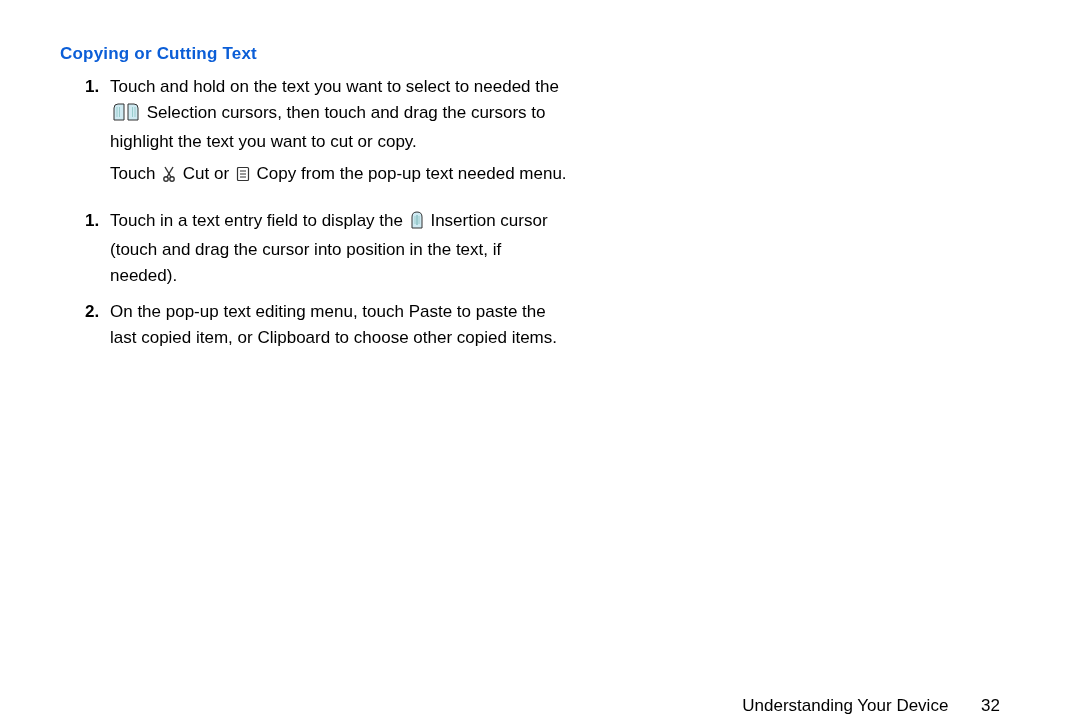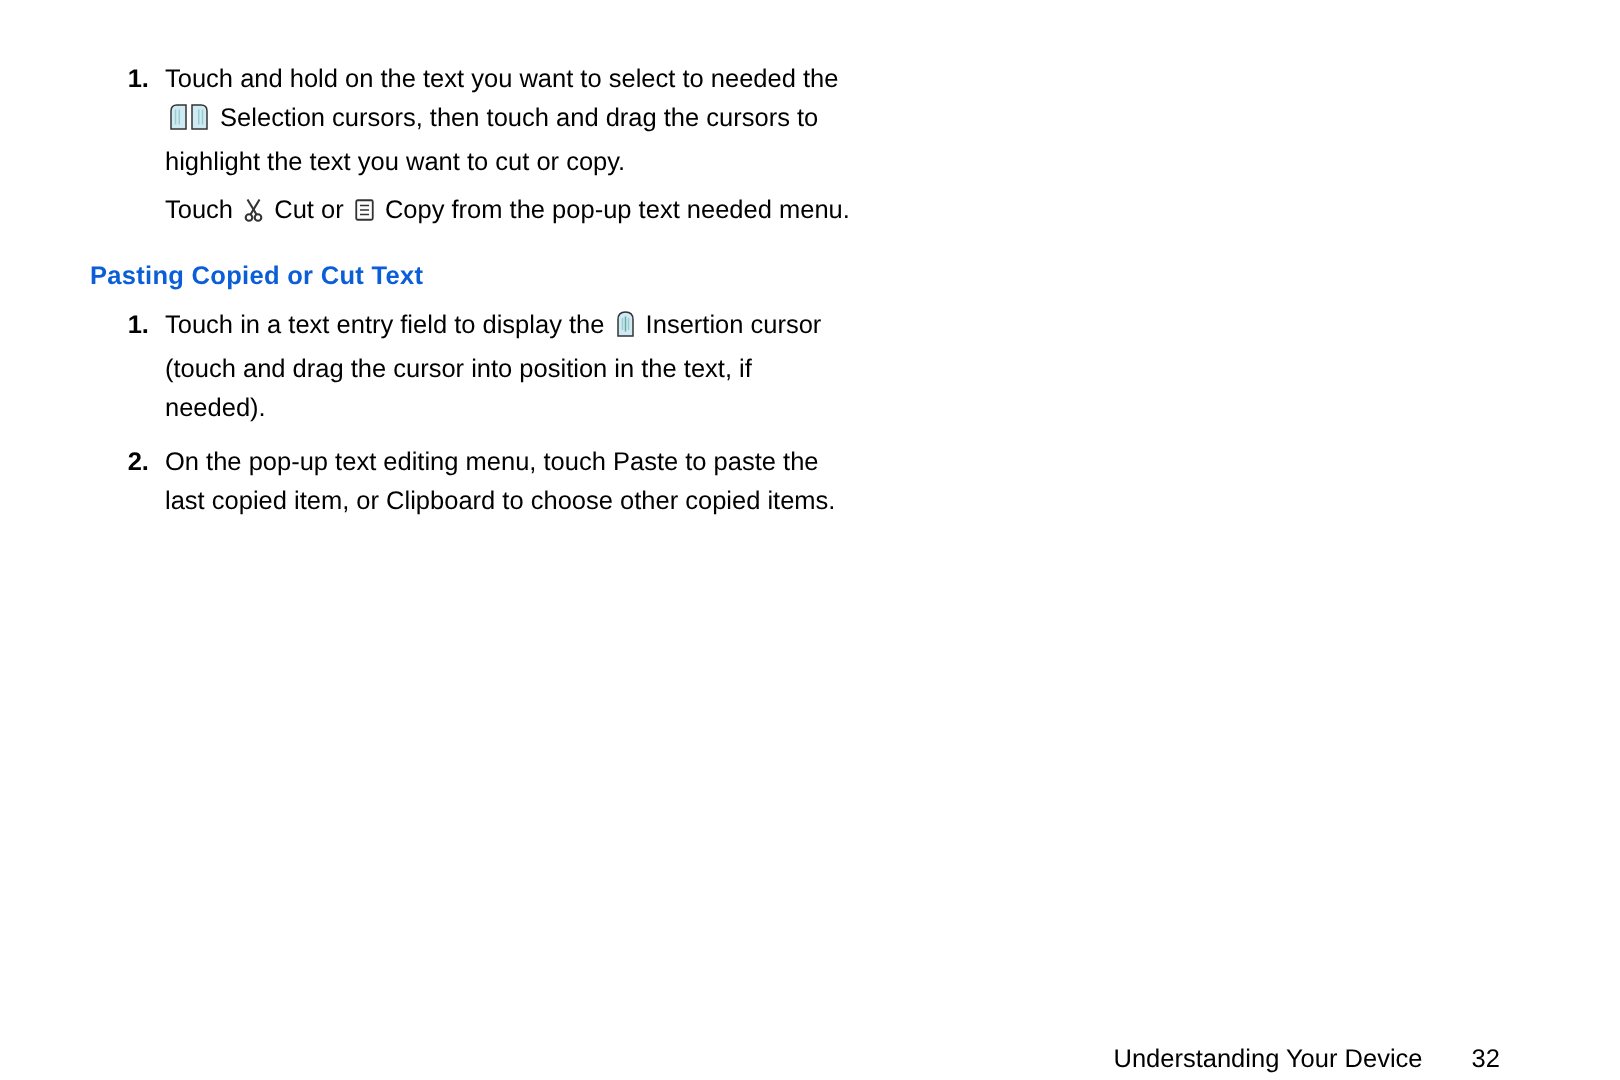--- a/index.html
+++ b/index.html
@@ -53,20 +53,21 @@
   }
   .footer .num {
     margin-left: 28px;
   }
 </style>
 </head>
 <body>
 
 <div class="content">
 
+  <h3 class="blue">Copying or Cutting Text</h3>
   <ol>
     <li>
       <span>Touch and hold on the text you want to select to needed the </span>
       <span class="icon">
         <svg width="28" height="18" viewBox="0 0 28 18">
           <g stroke="#333" stroke-width="1" fill="#cfeaf2">
             <path d="M2 17 L2 5 Q2 1 6 1 L12 1 L12 17 Z"></path>
             <path d="M16 17 L16 1 L22 1 Q26 1 26 5 L26 17 Z"></path>
           </g>
           <g stroke="#9cc" stroke-width="1">
@@ -97,21 +98,20 @@
             <line x1="4" y1="5" x2="10" y2="5" stroke="#333" stroke-width="1"></line>
             <line x1="4" y1="8" x2="10" y2="8" stroke="#333" stroke-width="1"></line>
             <line x1="4" y1="11" x2="10" y2="11" stroke="#333" stroke-width="1"></line>
           </svg>
         </span>
         <b>Copy</b><span> from the pop-up text needed menu.</span>
       </div>
     </li>
   </ol>
 
-  <h3 class="blue">Pasting Copied or Cut Text</h3>
   <ol>
     <li>
       <span>Touch in a text entry field to display the </span>
       <span class="icon">
         <svg width="14" height="18" viewBox="0 0 14 18">
           <path d="M2 17 L2 6 Q2 1 7 1 Q12 1 12 6 L12 17 Z" fill="#cfeaf2" stroke="#333" stroke-width="1"></path>
           <line x1="7" y1="4" x2="7" y2="14" stroke="#6aa" stroke-width="1"></line>
           <line x1="5" y1="5" x2="5" y2="13" stroke="#9cc" stroke-width="1"></line>
           <line x1="9" y1="5" x2="9" y2="13" stroke="#9cc" stroke-width="1"></line>
         </svg>

